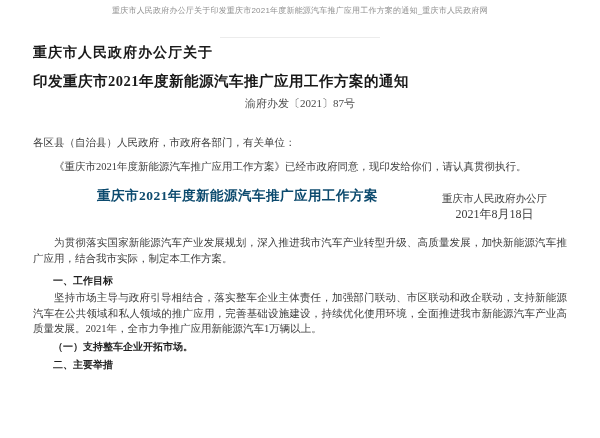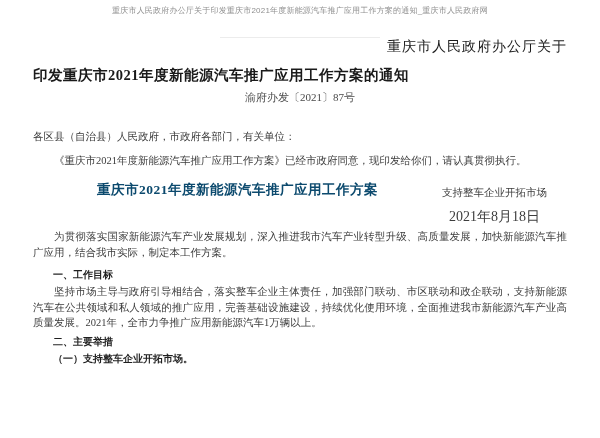--- a/index.html
+++ b/index.html
@@ -21,24 +21,25 @@
   .top-rule {
     width: 160px; height: 1px;
     background: #ececec;
     margin: 21px auto 0 auto;
   }
   .doc {
     padding: 0 33px;
     color: #3d3d3d;
   }
   .notice-title-1 {
-    text-align: right;
+    margin-top: 6px;
+    text-align: left;
     font-size: 14px;
     line-height: 18px;
-    font-weight: normal;
+    font-weight: bold;
     color: #1a1a1a;
     letter-spacing: 1px;
   }
   .notice-title-2 {
     margin-top: 10px;
     font-size: 14.5px;
     line-height: 19px;
     font-weight: bold;
     color: #1a1a1a;
     letter-spacing: 0.5px;
@@ -68,22 +69,22 @@
     margin-right: 20px;
     float: right;
     text-align: center;
   }
   .signature .org {
     font-size: 10.5px;
     line-height: 15px;
     color: #3d3d3d;
   }
   .signature .date {
-    margin-top: 11px;
-    font-size: 14px;
+    margin-top: 2px;
+    font-size: 12px;
     line-height: 12px;
     color: #3d3d3d;
   }
   .public-note {
     clear: both;
     margin-top: 4px;
     font-size: 10.5px;
     line-height: 15px;
     text-indent: 2em;
   }
@@ -129,30 +130,30 @@
 
   <div class="notice-title-2">印发重庆市2021年度新能源汽车推广应用工作方案的通知</div>
 
   <div class="doc-number">渝府办发〔2021〕87号</div>
 
   <div class="salutation">各区县（自治县）人民政府，市政府各部门，有关单位：</div>
 
   <div class="notice-body">《重庆市2021年度新能源汽车推广应用工作方案》已经市政府同意，现印发给你们，请认真贯彻执行。</div>
 
   <div class="signature">
-    <div class="org">支持整车企业开拓市场</div>
+    <div class="org">重庆市人民政府办公厅</div>
     <div class="date">2021年8月18日</div>
   </div>
 
 
   <div class="plan-title">重庆市2021年度新能源汽车推广应用工作方案</div>
 
   <div class="para plan-intro">为贯彻落实国家新能源汽车产业发展规划，深入推进我市汽车产业转型升级、高质量发展，加快新能源汽车推广应用，结合我市实际，制定本工作方案。</div>
 
   <div class="h-bold h1-sec">一、工作目标</div>
 
   <div class="para sec1-body">坚持市场主导与政府引导相结合，落实整车企业主体责任，加强部门联动、市区联动和政企联动，支持新能源汽车在公共领域和私人领域的推广应用，完善基础设施建设，持续优化使用环境，全面推进我市新能源汽车产业高质量发展。2021年，全市力争推广应用新能源汽车1万辆以上。</div>
 
+  <div class="h-bold h21-sec">（一）支持整车企业开拓市场。</div>
+
   <div class="h-bold h2-sec">二、主要举措</div>
-
-  <div class="h-bold h21-sec">（一）支持整车企业开拓市场。</div>
 
 </div>
 
 </body></html>

